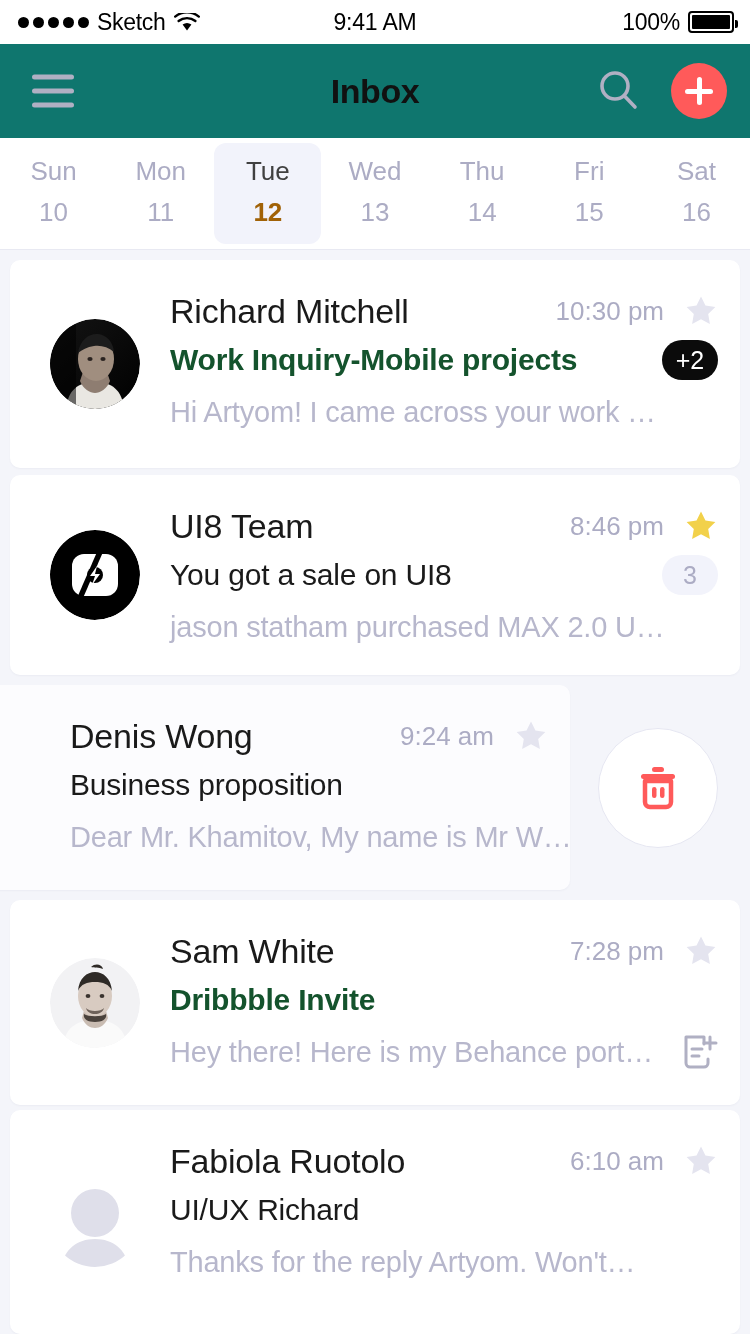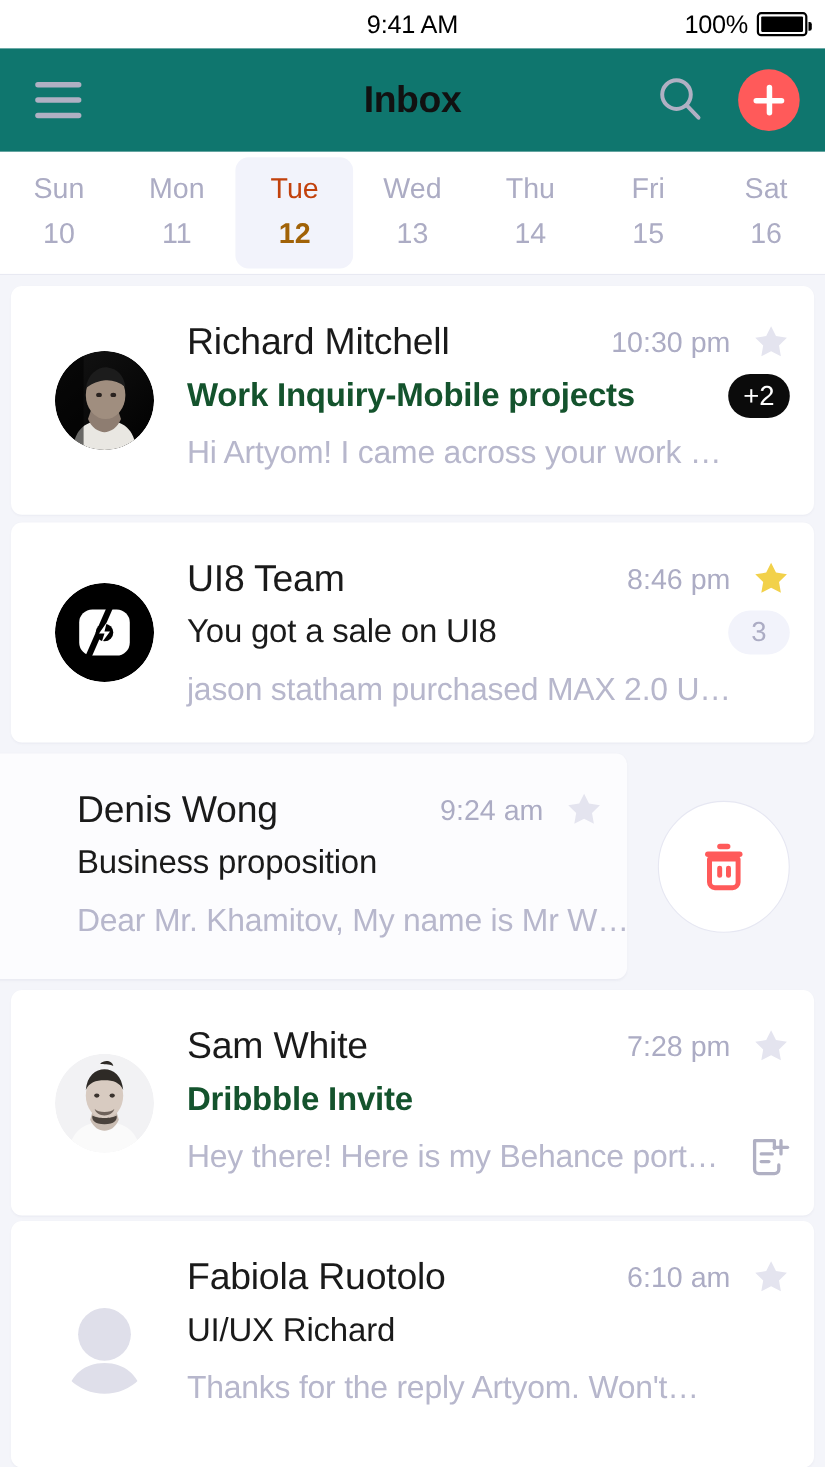--- a/index.html
+++ b/index.html
@@ -63,21 +63,21 @@
     background:#FFFFFF; display:flex; align-items:center;
     border-bottom:1px solid #E8E9F2;
   }
   .day {
     flex:1; text-align:center; padding:12px 0 14px; border-radius:12px;
     cursor:pointer;
   }
   .day .dow { font-size:26px; color:#ACACC4; line-height:1.28; font-weight:400; }
   .day .dnum { font-size:26px; color:#ACACC4; line-height:1.34; margin-top:6px; font-weight:400; }
   .day.active { background:#F2F3FB; }
-  .day.active .dow { color:#c2410c; font-weight:400; }
+  .day.active .dow { color:#404040; font-weight:400; }
   .day.active .dnum { color:#a16207; font-weight:700; }
 
   
   .list { position:absolute; top:250px; left:0; width:750px; bottom:0; }
   .row { position:relative; width:750px; }
   .card {
     position:absolute; left:10px; width:730px;
     background:#FFFFFF; border-radius:10px;
     box-shadow:0 1px 2px rgba(70,70,120,0.05);
   }
@@ -120,20 +120,37 @@
     background:#FFFFFF; border:1px solid #E6E7F2;
     display:flex; align-items:center; justify-content:center; cursor:pointer;
   }
 </style>
 </head>
 <body>
 
 <div id="app">
 
   <div class="statusbar">
+    <div class="sb-left">
+      <div class="sb-dots">
+        <i></i>
+          <i></i>
+          <i></i>
+          <i></i>
+          <i></i>
+      </div>
+      <span class="sb-carrier">Sketch</span>
+      <span class="sb-wifi">
+        <svg width="26" height="19" viewBox="0 0 26 19">
+          <path d="M13 17.5 L8.6 11.6 A7.6 7.6 0 0 1 17.4 11.6 Z" fill="#000"></path>
+          <path d="M4.6 8.0 A13.6 13.6 0 0 1 21.4 8.0" stroke="#000" stroke-width="2.4" fill="none" stroke-linecap="round"></path>
+          <path d="M1.2 3.6 A18.5 18.5 0 0 1 24.8 3.6" stroke="#000" stroke-width="2.4" fill="none" stroke-linecap="round"></path>
+        </svg>
+      </span>
+    </div>
     <div class="sb-center">9:41 AM</div>
     <div class="sb-right">
       <span class="sb-batt-txt">100%</span>
       <span class="sb-batt">
           <span></span>
         </span>
     </div>
   </div>
 
   <div class="navbar">

